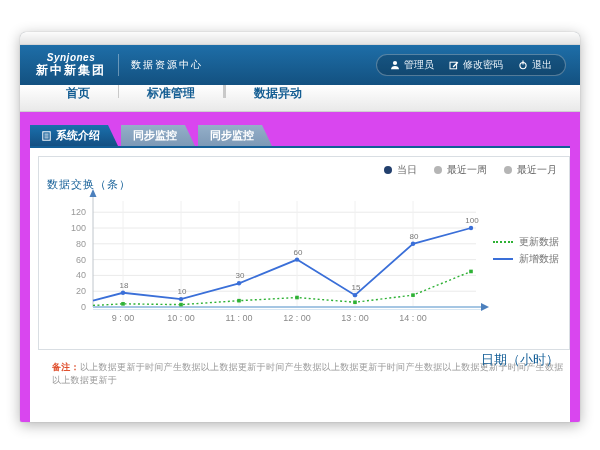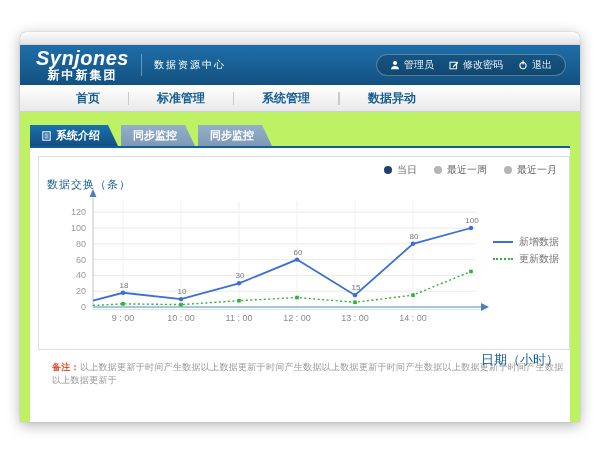--- a/index.html
+++ b/index.html
@@ -6,36 +6,36 @@
   html,body { width:600px; height:450px; background:#ffffff; overflow:hidden;
               font-family:"Liberation Sans", sans-serif; }
   .window { position:absolute; left:20px; top:32px; width:560px; height:390px;
             border-radius:6px 6px 2px 2px; box-shadow:0 3px 14px rgba(0,0,0,.30), 0 0 1px #aaa;
             overflow:hidden; background:#dce2e8; }
   .win-top { height:13px; background:linear-gradient(#fcfcfc,#e4e4e4); border-radius:6px 6px 0 0;
              border-bottom:1px solid #d6d6d6; }
   
   .header { height:40px; background:linear-gradient(#1e6ea8,#135180); display:flex; align-items:center; }
   .logo { margin-left:16px; color:#fff; text-align:center; line-height:1.05; }
-  .logo .l1 { font-size:20px; font-weight:bold; font-style:italic; letter-spacing:.5px; }
+  .logo .l1 { font-size:10px; font-weight:bold; font-style:italic; letter-spacing:.5px; }
   .logo .l2 { font-size:12px; font-weight:bold; letter-spacing:2px; }
   .hdr-divider { width:1px; height:22px; background:rgba(255,255,255,.35); margin:0 12px; }
   .app-title { color:#fff; font-size:10px; letter-spacing:2px; }
   .user-pill { margin-left:auto; margin-right:14px; display:flex; align-items:flex-end; gap:15px;
                background:rgba(0,0,0,.18); border:1px solid rgba(255,255,255,.28);
                border-radius:12px; padding:3px 13px; }
   .user-item { display:flex; align-items:center; gap:4px; color:#eaf2f9; font-size:10px; cursor:pointer; }
   .user-item svg { display:block; }
   
   .nav { height:27px; background:linear-gradient(#ffffff,#e9e9e9); border-bottom:1px solid #cfcfcf;
-         display:flex; align-items:center; padding-left:28px; }
+         display:flex; align-items:flex-start; padding-left:18px; }
   .nav-item { color:#155e93; font-size:12px; font-weight:bold; padding:0 28px; cursor:pointer; }
   .nav-sep { width:1px; height:13px; background:#c9c9c9; }
   
-  .content { position:relative; height:310px; background:#bef264; padding-top:13px; }
+  .content { position:relative; height:310px; background:#d946ef; padding-top:13px; }
   .tabs { display:flex; margin-left:10px; height:21px; align-items:flex-end; }
   .tab { height:21px; line-height:21px; color:#fff; font-size:11px; font-weight:bold;
          padding:0 18px 0 12px; margin-right:3px; cursor:pointer;
          clip-path:polygon(0 0, calc(100% - 10px) 0, 100% 100%, 0 100%);
          background:linear-gradient(#94afc9,#7d99b6); display:flex; align-items:center; gap:5px; }
   .tab.active { background:linear-gradient(#1a70ad,#134f82); }
   .card { margin:0 10px; background:#fff; border-top:2px solid #135e97; height:312px; padding:8px 0 0 8px; }
   .chart-panel { position:relative; height:194px; background:#fff; border:1px solid #d9dee3; }
   .range-row { position:absolute; top:6px; right:12px; display:flex; gap:17px; z-index:3; }
   .range-opt { display:flex; align-items:center; gap:5px; font-size:10px; color:#666; cursor:pointer; }
@@ -91,21 +91,20 @@
         <span>退出</span>
       </div>
     </div>
   </div>
 
   <div class="nav">
     <span class="nav-item">首页</span>
     <span class="nav-sep"></span>
     <span class="nav-item">标准管理</span>
     <span class="nav-sep"></span>
-    <span class="nav-item">系统管理</span>
     <span class="nav-sep"></span>
     <span class="nav-sep"></span>
     <span class="nav-item">数据异动</span>
   </div>
 
   <div class="content">
     <div class="tabs">
       <div class="tab active">
         <svg width="9" height="10" viewBox="0 0 9 10">
           <rect x="0.8" y="0.8" width="7.4" height="8.4" fill="none" stroke="#fff" stroke-width="1"></rect>
@@ -194,27 +193,27 @@
             <rect x="140.2" y="145.82999999999998" width="3.6" height="3.6" fill="#2eb135"></rect>
             <rect x="198.2" y="141.88" width="3.6" height="3.6" fill="#2eb135"></rect>
             <rect x="256.2" y="138.72" width="3.6" height="3.6" fill="#2eb135"></rect>
             <rect x="314.2" y="143.45999999999998" width="3.6" height="3.6" fill="#2eb135"></rect>
             <rect x="372.2" y="136.35" width="3.6" height="3.6" fill="#2eb135"></rect>
             <rect x="430.2" y="112.64999999999999" width="3.6" height="3.6" fill="#2eb135"></rect>
           </svg>
 
         <div class="legend">
           <div class="legend-item">
+            <span class="lg-line lg-dotted"></span>
+            <span>更新数据</span>
+          </div>
+          <div class="legend-item">
             <span class="lg-line lg-solid"></span>
             <span>新增数据</span>
           </div>
-          <div class="legend-item">
-            <span class="lg-line lg-dotted"></span>
-            <span>更新数据</span>
-          </div>
         </div>
       </div>
 
       <div class="note">
         <span class="pre">备注：</span><span>以上数据更新于时间产生数据以上数据更新于时间产生数据以上数据更新于时间产生数据以上数据更新于时间产生数据以上数据更新于</span>
       </div>
     </div>
   </div>
 </div>
 

